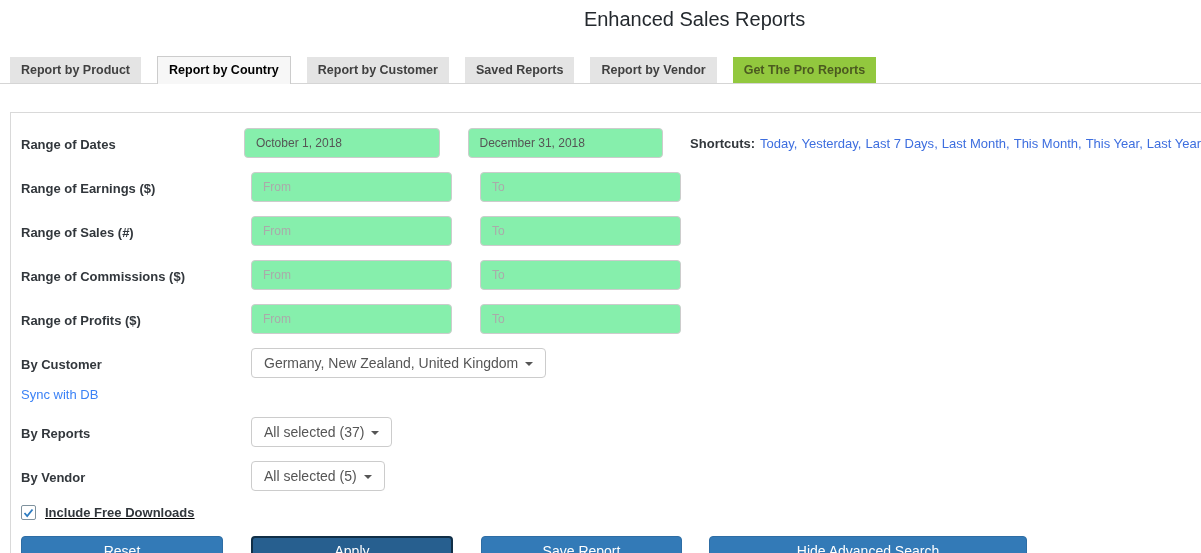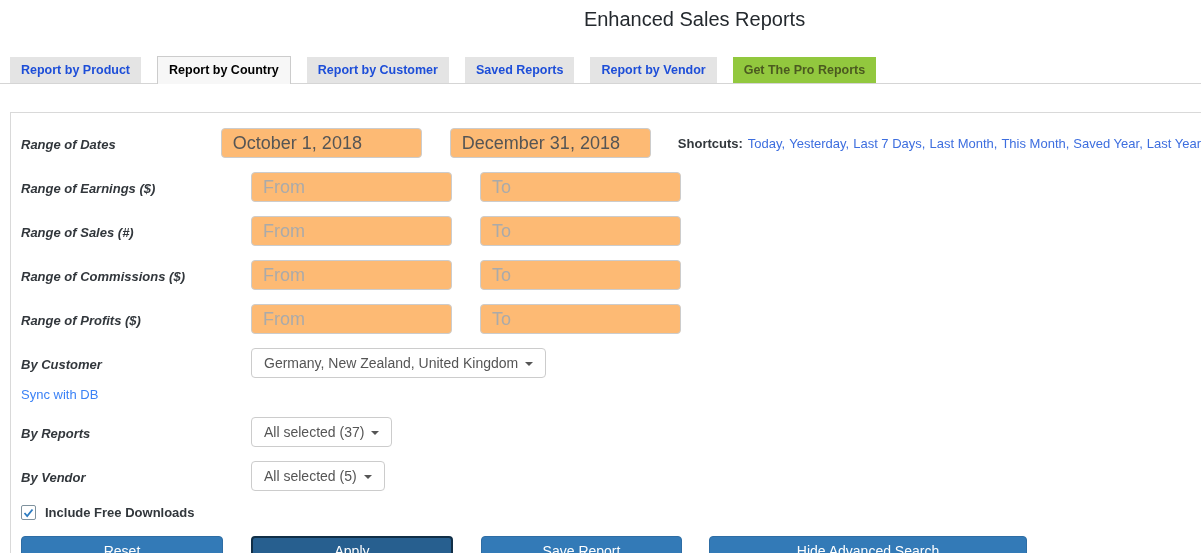--- a/index.html
+++ b/index.html
@@ -18,49 +18,49 @@
   
   .tabbar {
     display: flex; align-items: flex-end;
     margin-top: 26px; padding-left: 10px;
     border-bottom: 1px solid #d5d5d5;
     height: 27px;
   }
   .tab {
     height: 26px; line-height: 26px;
     padding: 0 11px; margin-right: 16px;
-    background: #e4e4e4; color: #1d4ed8;
+    background: #e4e4e4; color: #404040;
     font-size: 12.5px; font-weight: bold;
     white-space: nowrap; cursor: pointer;
   }
   .tab.active {
     background: #f7f7f7; color: #000;
     border: 1px solid #cccccc; border-bottom: none;
     height: 28px; line-height: 27px; margin-bottom: -1px;
   }
   .tab.pro { background: #92c83e; color: #4b5a20; }
   
   .panel {
     margin-left: 10px; margin-top: 28px;
     border-top: 1px solid #d9d9d9; border-left: 1px solid #d9d9d9;
     padding: 15px 0 0 10px;
     height: 441px;
   }
   .frow { display: flex; align-items: flex-start; margin-bottom: 14px; }
   .label-col { width: 230px; padding-top: 7px; }
-  .flabel { font-size: 13px; font-weight: bold; color: #32373c; font-style: italic; }
+  .flabel { font-size: 13px; font-weight: bold; color: #32373c; }
   .sync {
     display: inline-block; margin-top: 14px;
     font-size: 13px; color: #3b82f6; text-decoration: none; cursor: pointer;
   }
   .tinput {
     width: 201px; height: 30px;
     border: 1px solid #cccccc; border-radius: 4px;
-    padding: 4px 11px; font-size: 18px; color: #555;
-    font-family: inherit; background: #fdba74;
+    padding: 4px 11px; font-size: 12px; color: #555;
+    font-family: inherit; background: #86efac;
   }
   .tinput::placeholder { color: #aaa; opacity: 1; }
   .col2 { margin-left: 28px; }
   .shortcuts {
     margin-left: 27px; padding-top: 8px;
     font-size: 13px; color: #32373c; white-space: nowrap;
   }
   .sc-label { font-weight: bold; margin-right: 5px; }
   .shortcuts a { color: #3d6edf; text-decoration: none; cursor: pointer; }
   .sep { color: #3d6edf; margin-right: 4px; }
@@ -70,21 +70,21 @@
     border: 1px solid #cccccc; border-radius: 4px;
     background: #fff; color: #555; font-size: 14px;
     font-family: inherit; cursor: pointer; white-space: nowrap;
   }
   .caret {
     width: 0; height: 0; margin-left: 7px; margin-top: 2px;
     border-left: 4px solid transparent; border-right: 4px solid transparent;
     border-top: 4px solid #555;
   }
   
-  .check-row { display: flex; align-items: flex-end; margin: 0 0 16px 0; cursor: pointer; }
+  .check-row { display: flex; align-items: flex-end; margin: 0 0 16px 0; cursor: pointer; text-decoration: underline; }
   .checkbox {
     width: 15px; height: 15px; margin-right: 9px;
     border: 1px solid #7f929e; border-radius: 2px;
     background: #fff; display: inline-flex; align-items: center; justify-content: center;
   }
   .check-label { font-size: 13px; font-weight: bold; color: #32373c; }
   
   .btn-row { display: flex; }
   .btn {
     height: 30px; width: 202px; margin-right: 28px;
@@ -111,21 +111,21 @@
 
 <div class="panel">
 
   <div class="frow">
     <div class="label-col">
       <span class="flabel">Range of Dates</span>
     </div>
     <input class="tinput" value="October 1, 2018" style="">
     <input class="tinput col2" value="December 31, 2018" style="">
     <div class="shortcuts">
-      <span class="sc-label">Shortcuts:</span><a>Today</a><span class="sep">,</span><a>Yesterday</a><span class="sep">,</span><a>Last 7 Days</a><span class="sep">,</span><a>Last Month</a><span class="sep">,</span><a>This Month</a><span class="sep">,</span><a>Saved Year</a><span class="sep">,</span><a>Last Year</a>
+      <span class="sc-label">Shortcuts:</span><a>Today</a><span class="sep">,</span><a>Yesterday</a><span class="sep">,</span><a>Last 7 Days</a><span class="sep">,</span><a>Last Month</a><span class="sep">,</span><a>This Month</a><span class="sep">,</span><a>This Year</a><span class="sep">,</span><a>Last Year</a>
     </div>
   </div>
 
   <div class="frow">
     <div class="label-col">
       <span class="flabel">Range of Earnings ($)</span>
     </div>
     <input class="tinput" placeholder="From" style="">
     <input class="tinput col2" placeholder="To" style="">
   </div>

